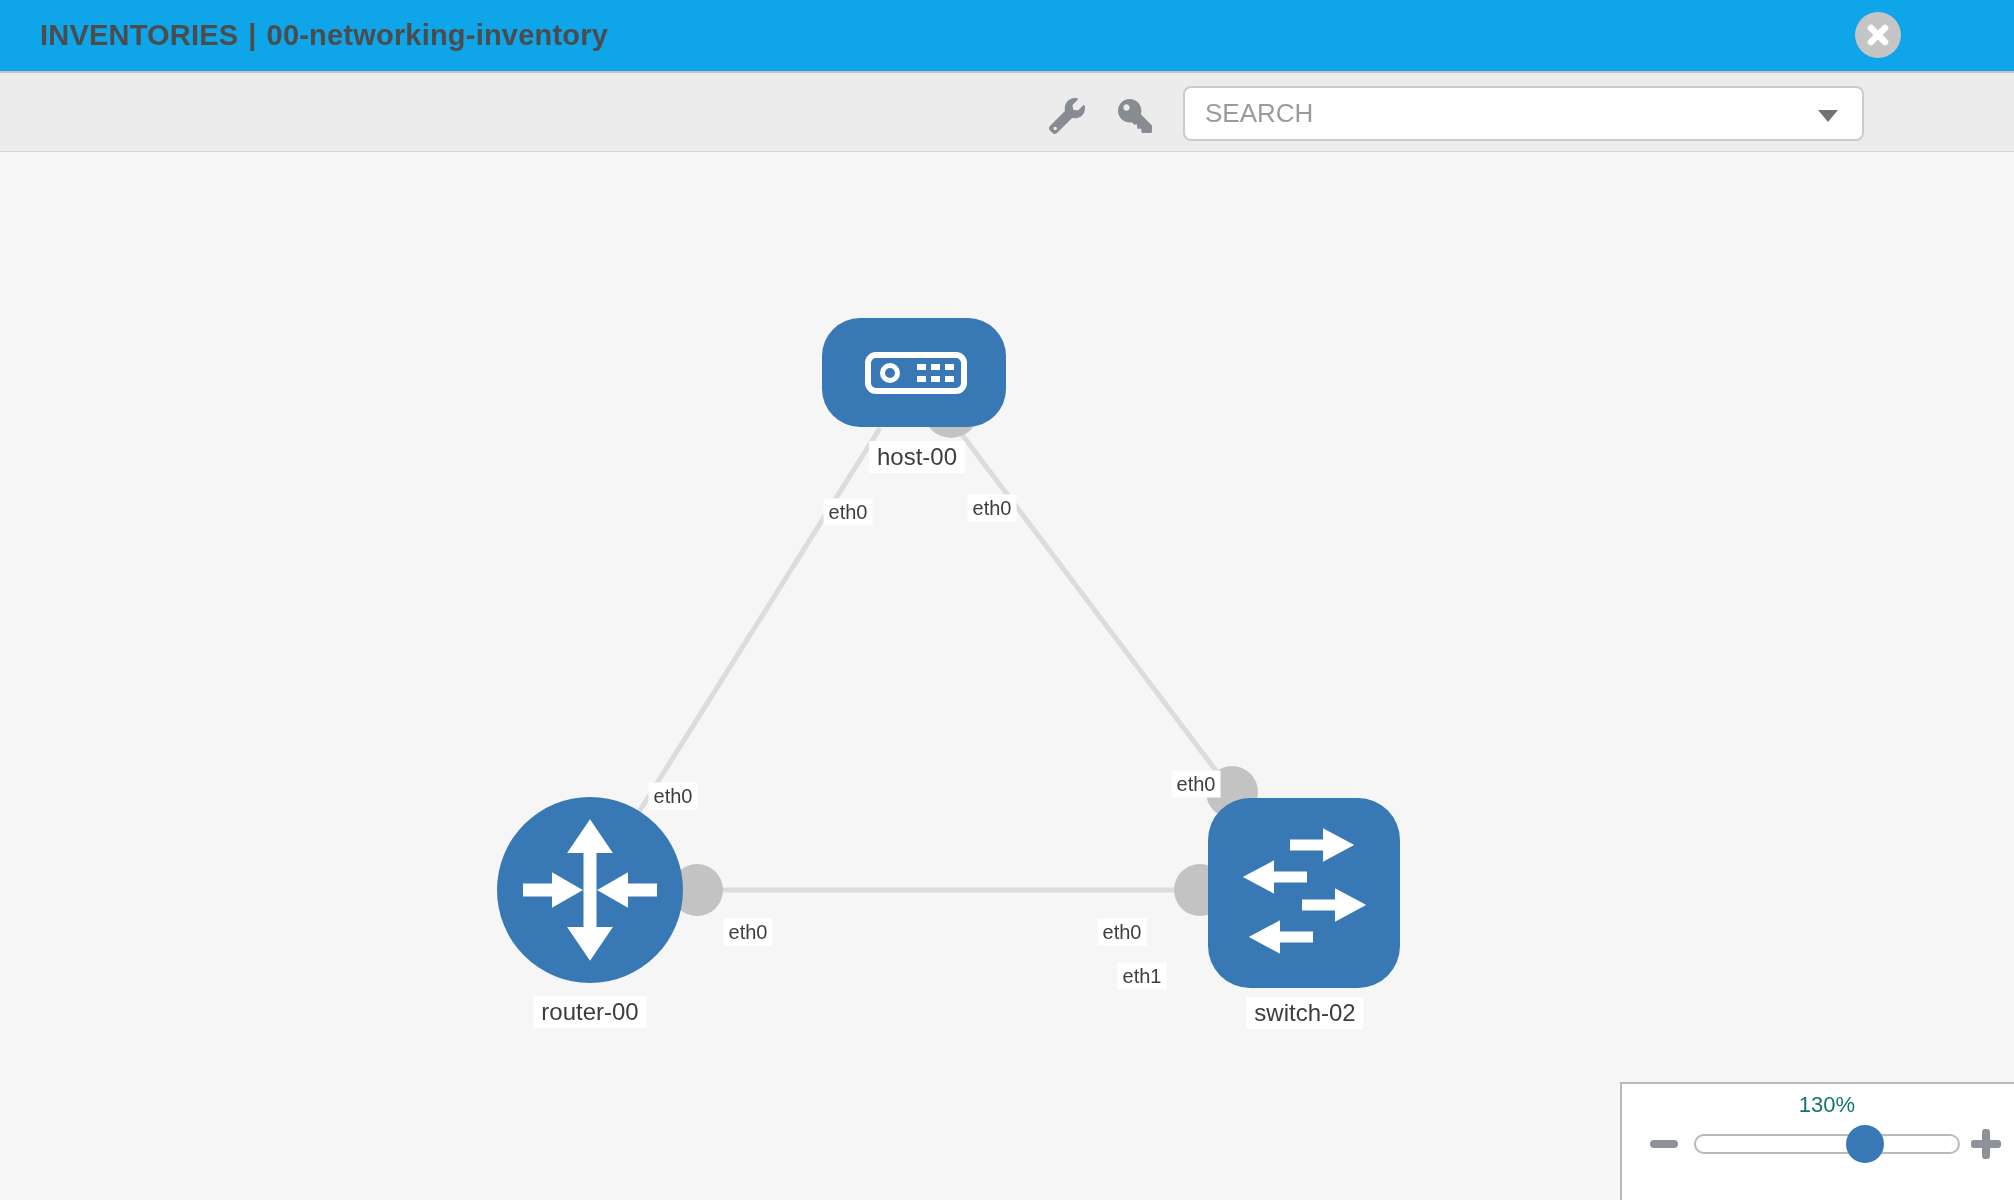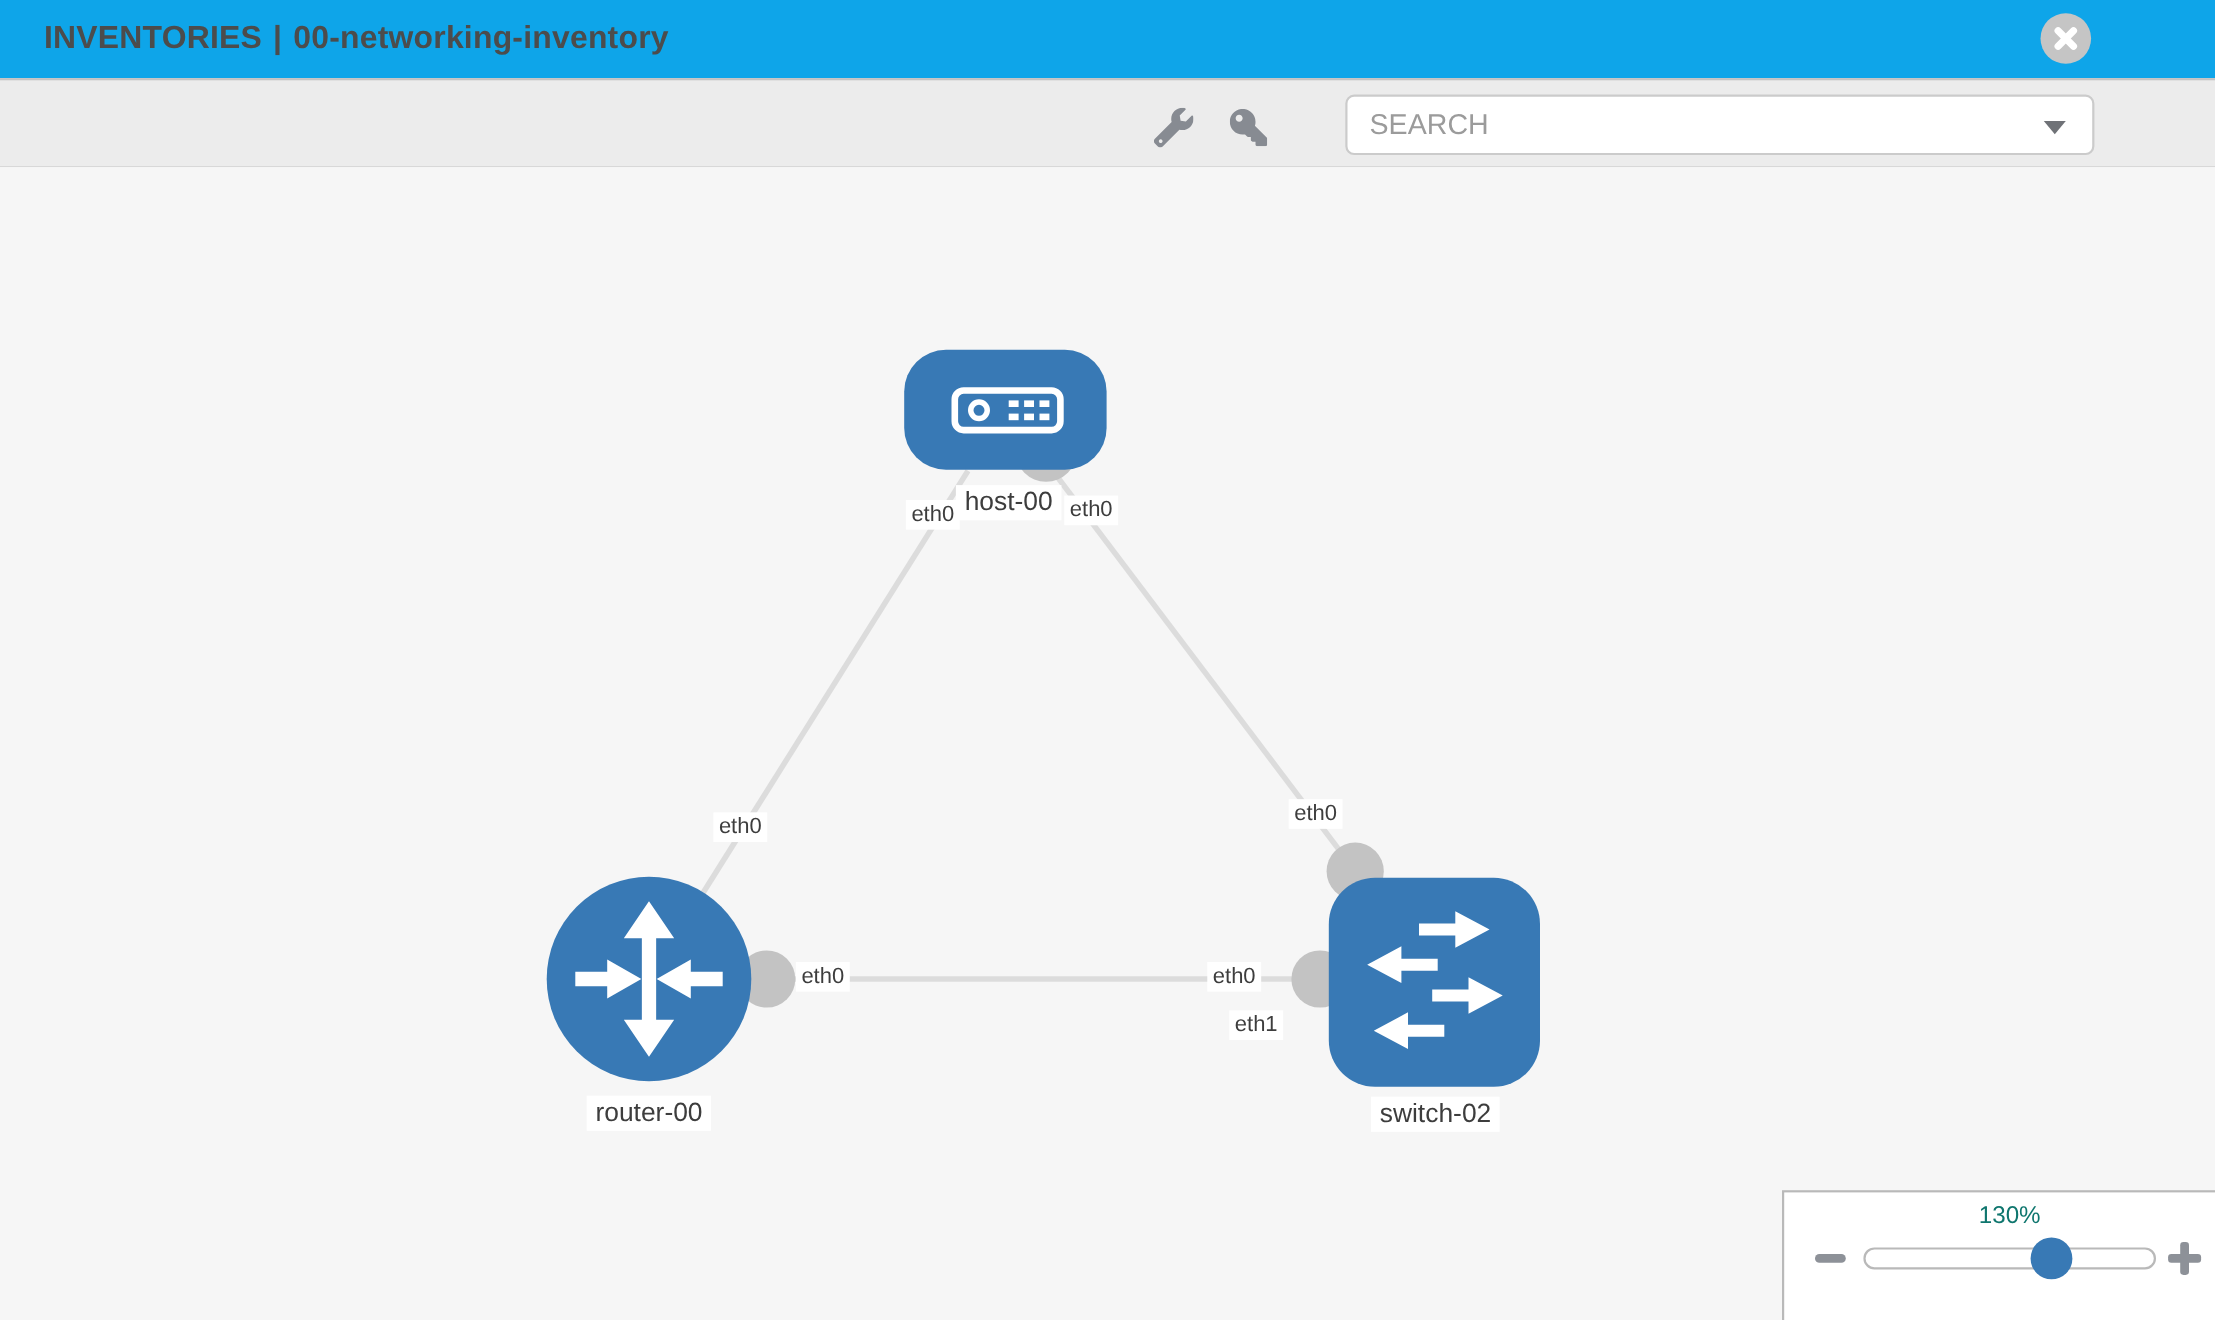--- a/index.html
+++ b/index.html
@@ -28,34 +28,34 @@
   
   .toolbar{position:absolute;left:0;top:71px;width:2014px;height:81px;background:var(--toolbar-bg);
     border-top:2px solid #c3c3c3;border-bottom:1px solid #d6d6d6;}
   .select-box{position:absolute;top:13px;height:55px;background:#fff;border:2px solid #cbcbcb;
     border-radius:8px;display:flex;align-items:center;padding:0 20px;cursor:pointer;}
   .select-box .select-text{font-size:26px;color:var(--muted-text);}
   .caret{position:absolute;right:24px;top:22px;width:0;height:0;
     border-left:10px solid transparent;border-right:10px solid transparent;
     border-top:12px solid #6f7277;}
   .actions-box{left:38px;width:797px;}
-  .search-box{left:1183px;width:681px;margin-left:40px;}
+  .search-box{left:1183px;width:681px;}
   .tool-icon-btn{position:absolute;top:24px;width:38px;height:38px;display:flex;
     align-items:center;justify-content:center;cursor:pointer;background:none;border:none;}
   .wrench-btn{left:1048px;}
   .key-btn{left:1116px;}
 
   
   .canvas{position:absolute;left:0;top:152px;width:2014px;height:1048px;
     background:var(--canvas-bg);overflow:hidden;}
   .canvas svg{position:absolute;left:0;top:0;}
   .label{position:absolute;transform:translate(-50%,-50%);background:#fff;color:var(--label-text);
     white-space:nowrap;text-align:center;}
   .node-label{font-size:24px;padding:2px 8px;z-index:4;}
-  .port-label{font-size:20px;padding:2px 5px;z-index:2;}
+  .port-label{font-size:20px;padding:2px 5px;z-index:2;margin-top:44px;}
   .port-front{z-index:3;}
   .port-back{z-index:1;}
 
   
   .zoom-panel{position:absolute;left:1620px;top:1082px;width:400px;height:130px;background:#fff;
     border:2px solid #b9b9b9;}
   .zoom-value{position:absolute;left:72px;top:8px;width:266px;text-align:center;
     font-size:22px;color:#0f766e;}
   .zoom-minus{position:absolute;left:28px;top:56px;width:28px;height:8px;border-radius:4px;
     background:#8d9198;cursor:pointer;}

